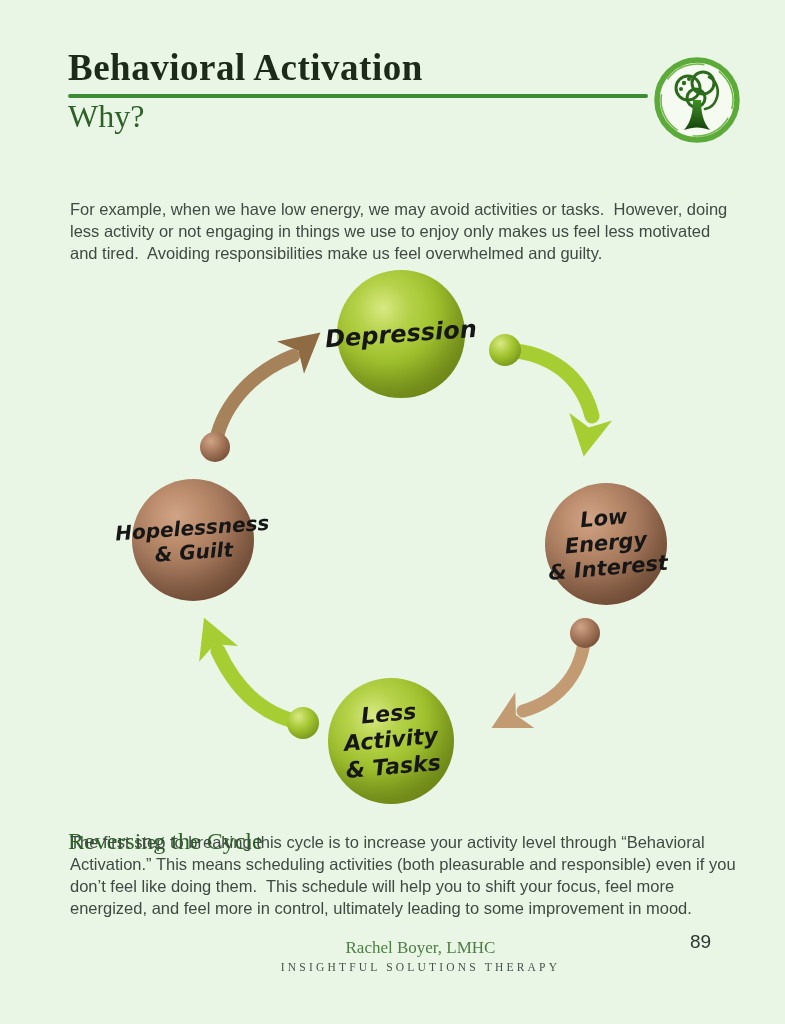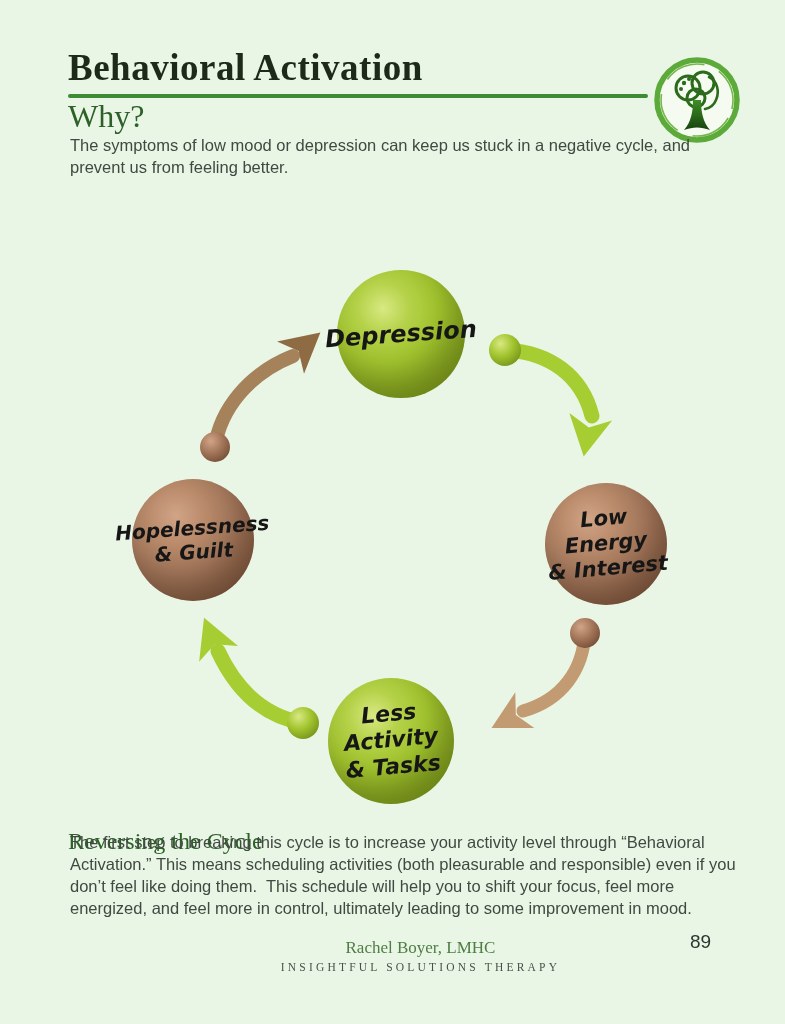--- a/index.html
+++ b/index.html
@@ -108,21 +108,21 @@
       <circle cx="45" cy="44" r="9" fill="none" stroke="#2c6b1c" stroke-width="3"></circle>
       <path d="M58,23 C66,27 69,37 65,46 C63,51 59,54 54,55" fill="none" stroke="#2c6b1c" stroke-width="2.6" stroke-linecap="round"></path>
       <circle cx="33" cy="29" r="2.2" fill="#2c6b1c"></circle>
       <circle cx="38" cy="25" r="2" fill="#2c6b1c"></circle>
       <circle cx="30" cy="35" r="2" fill="#2c6b1c"></circle>
       <path d="M42,46 C42,58 40,68 33,76 C42,72.5 50,72.5 59,76 C52,68 50,58 50,46 Z" fill="url(#treeGrad)"></path>
     </svg>
   </div>
 
   <h2 class="h-green why-heading">Why?</h2>
-  <p class="body-text para1">The symptoms of low mood or depression can keep us stuck in a negative cycle, and prevent us from feeling better.</p>
+  <p class="body-text para2">For example, when we have low energy, we may avoid activities or tasks.  However, doing less activity or not engaging in things we use to enjoy only makes us feel less motivated and tired.  Avoiding responsibilities make us feel overwhelmed and guilty.</p>
 
   <div class="diagram">
 
     <svg class="arrows-svg" width="785" height="560" viewBox="0 0 785 560">
       <defs>
         <radialGradient id="greenBallG" cx="0.36" cy="0.3" r="0.8">
           <stop offset="0" stop-color="#d8e982"></stop>
             <stop offset="0.5" stop-color="#a2c42e"></stop>
             <stop offset="1" stop-color="#72901a"></stop>
         </radialGradient>

